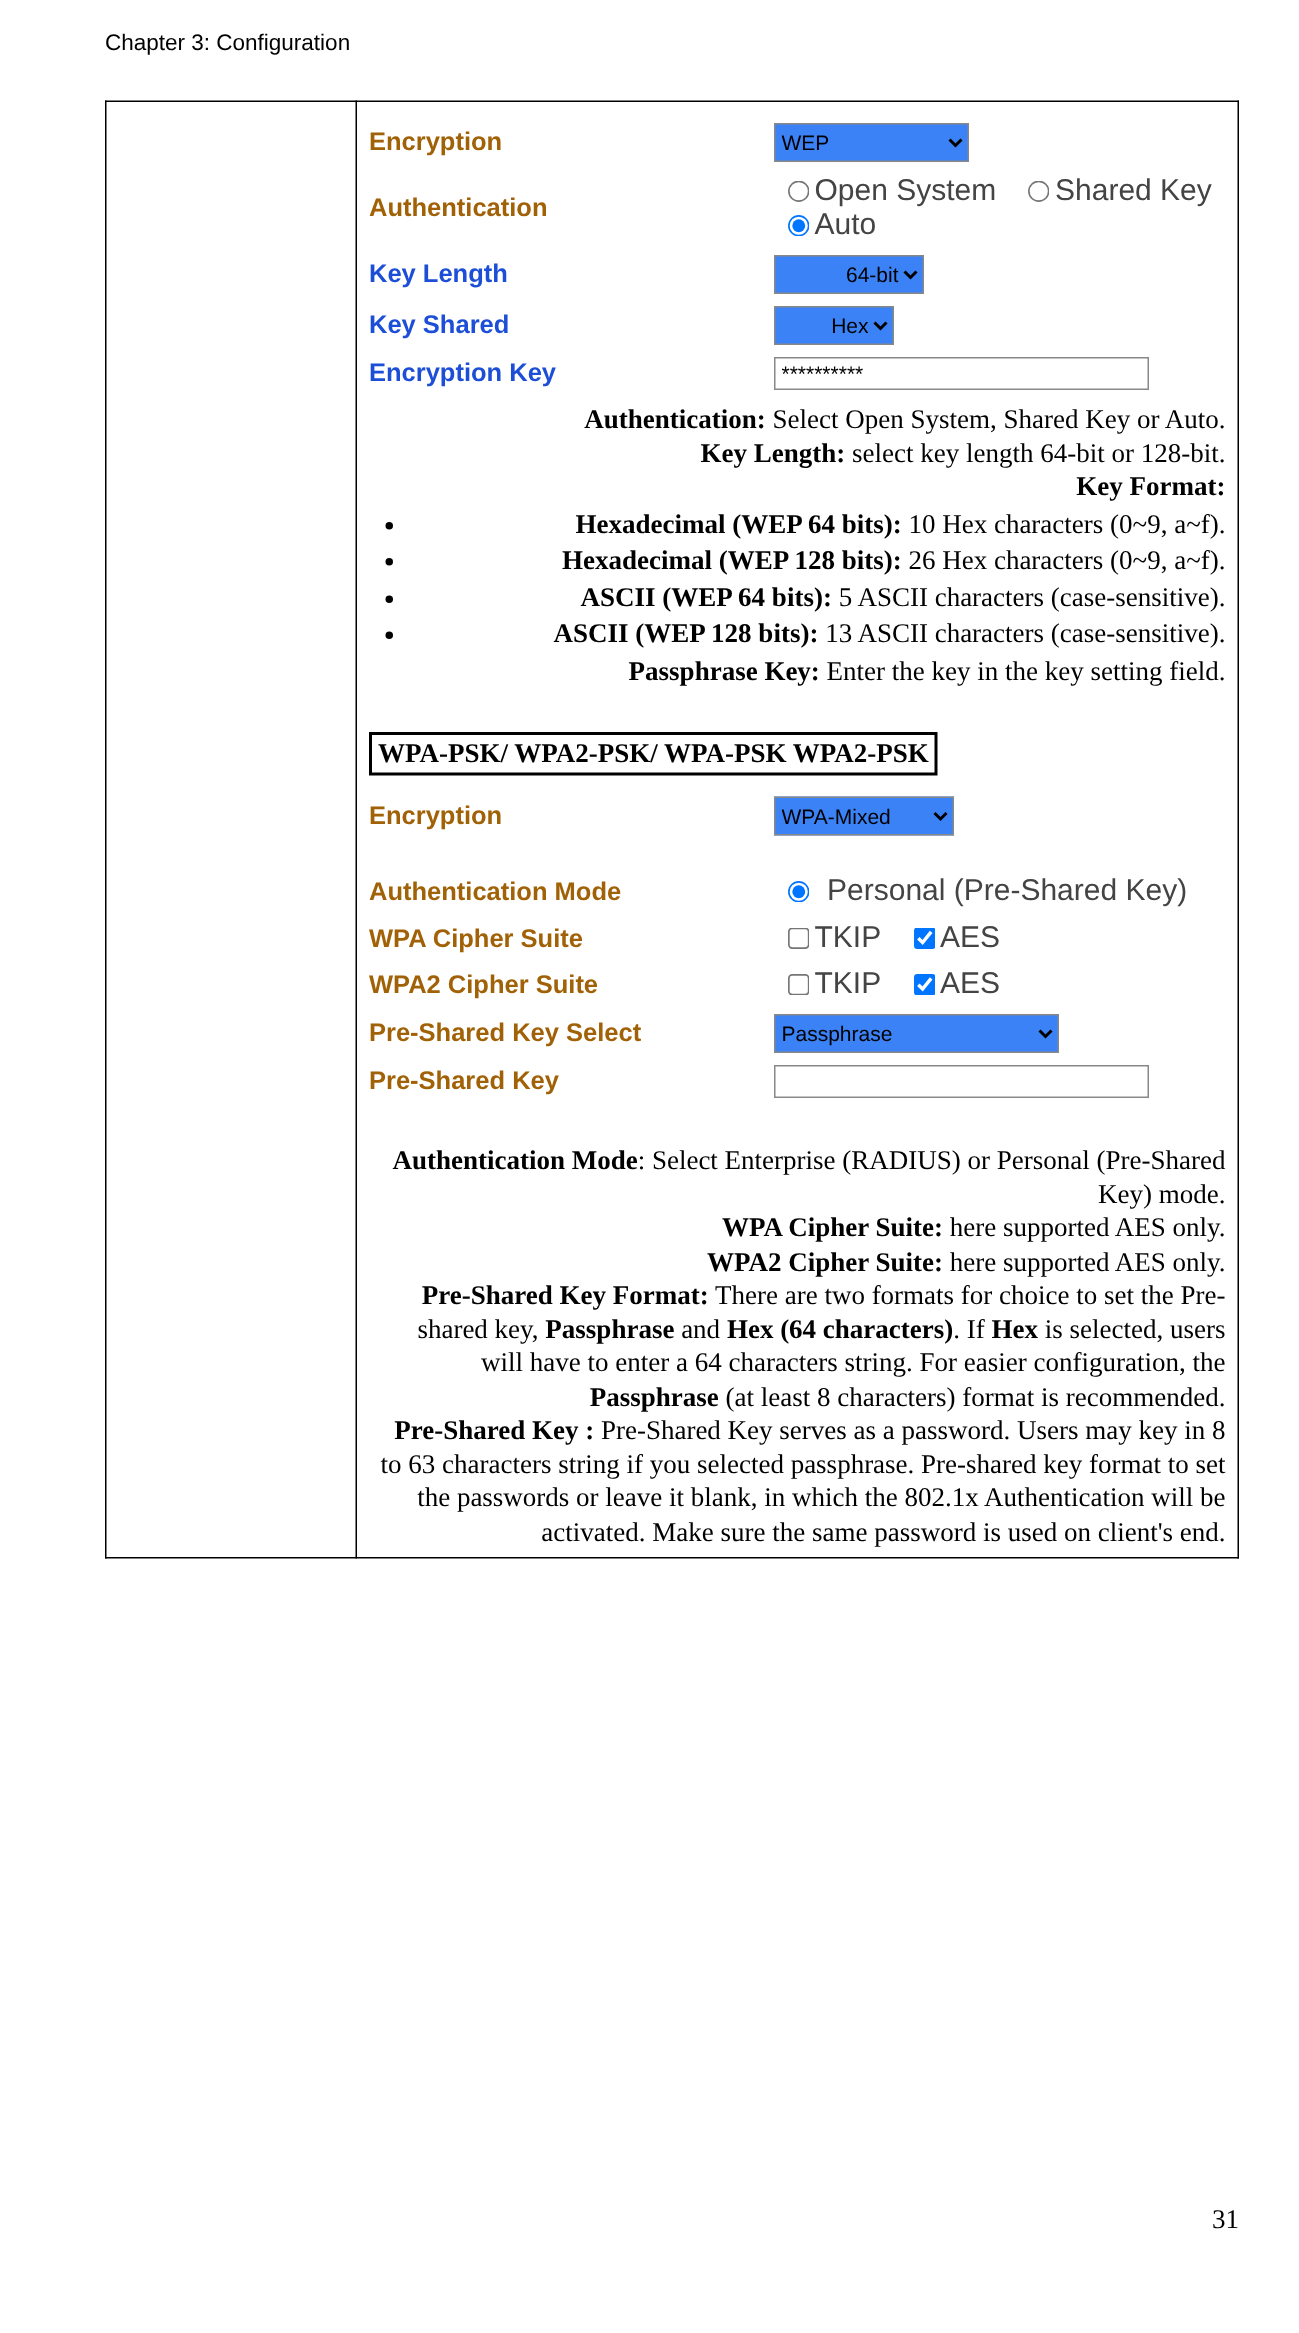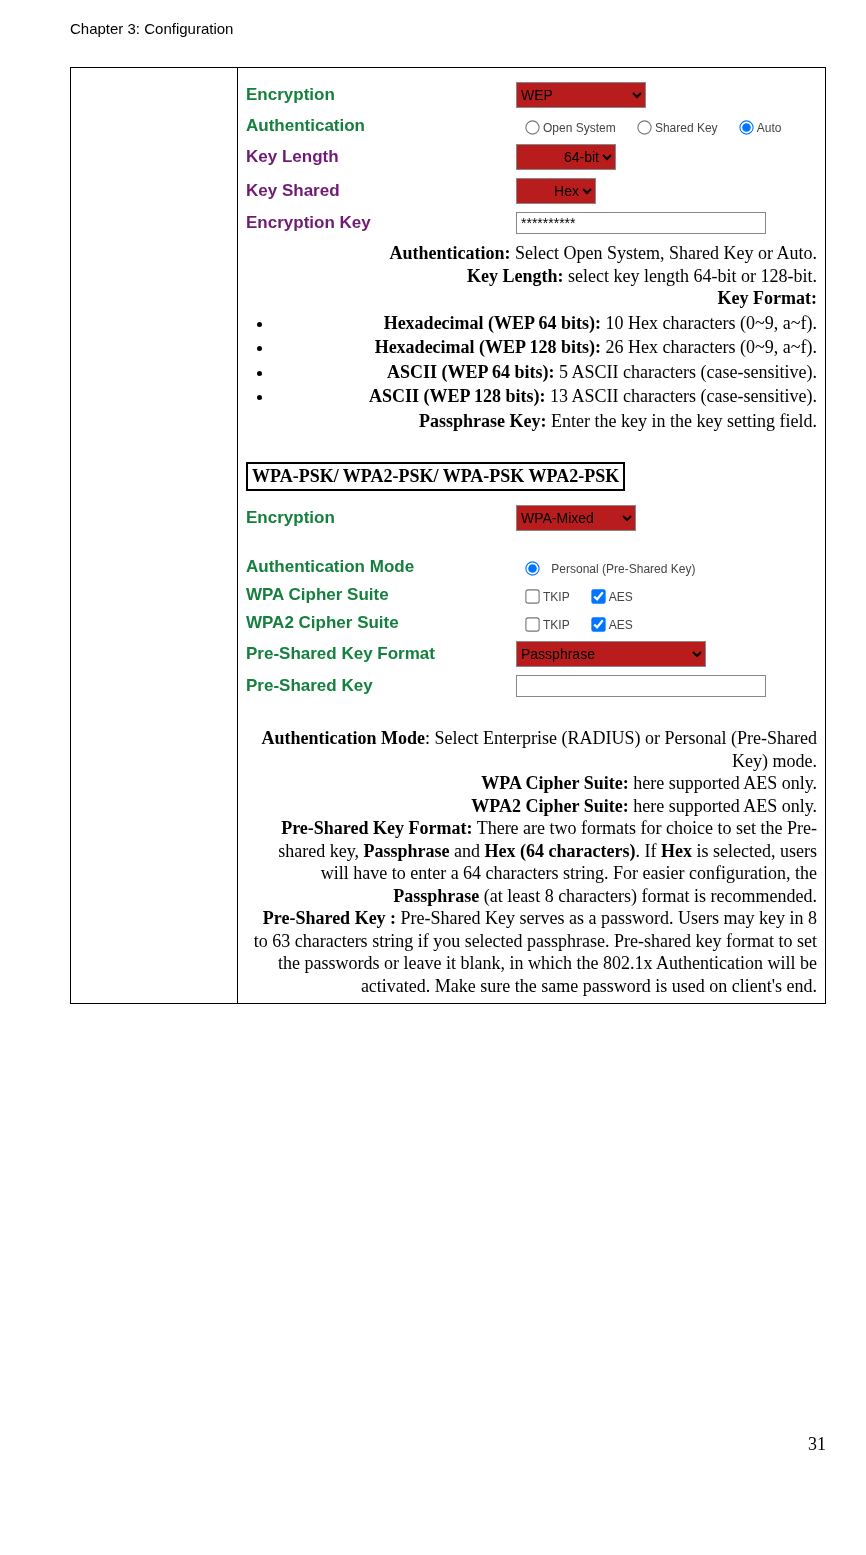--- a/index.html
+++ b/index.html
@@ -9,32 +9,32 @@
     padding: 20px 40px 40px 70px;
     width: 866px;
     box-sizing: border-box;
     color: #000;
   }
   .chapter-header { text-align: left; font-family: Arial, sans-serif; font-size: 15px; margin-bottom: 30px; }
   table.outer { border-collapse: collapse; width: 100%; }
   table.outer > tbody > tr > td { border: 1px solid #000; vertical-align: top; padding: 6px 8px; }
   td.sidebar { width: 150px; }
   .form-row { display: flex; align-items: center; margin: 8px 0; font-family: Arial, sans-serif; }
-  .form-label { width: 270px; color: #15803d; font-weight: bold; font-size: 17px; }
-  .form-label.blue { color: #701a75; }
+  .form-label { width: 270px; color: #a16207; font-weight: bold; font-size: 17px; }
+  .form-label.blue { color: #1d4ed8; }
   .form-control-area { flex: 1; font-size: 15px; font-family: Arial, sans-serif; color: #333; }
-  select.native { font-family: Arial, sans-serif; font-size: 14px; height: 26px; border: 1px solid #888; background: #b91c1c; }
+  select.native { font-family: Arial, sans-serif; font-size: 14px; height: 26px; border: 1px solid #888; background: #3b82f6; }
   .dd-med { width: 130px; }
   .dd-sm { width: 100px; text-align: right; }
   .dd-wpa { width: 120px; }
   .dd-pass { width: 190px; }
   input[type=text].enc-key { width: 240px; font-family: Arial, sans-serif; font-size: 14px; padding: 2px 4px; border: 1px solid #888; }
   input[type=text].psk { width: 240px; font-family: Arial, sans-serif; font-size: 14px; padding: 2px 4px; border: 1px solid #888; }
   input[type=radio], input[type=checkbox] { transform: scale(1.1); margin: 0 4px 0 10px; vertical-align: middle; }
-  .radio-label, .cb-label { font-family: Arial, sans-serif; font-size: 12px; color: #444; vertical-align: middle; margin-right: 8px; }
+  .radio-label, .cb-label { font-family: Arial, sans-serif; font-size: 20px; color: #444; vertical-align: middle; margin-right: 8px; }
   .body-text { font-family: "Times New Roman", Times, serif; font-size: 18px; line-height: 1.25; margin-top: 6px; text-align: right; }
   ul.bullets { list-style-type: disc; margin: 2px 0 2px 28px; padding: 0; }
   ul.bullets li { margin: 0 0 2px 0; padding-left: 6px; }
   .boxed-heading { border: 2px solid #000; display: inline-block; padding: 2px 4px; font-weight: bold; margin: 30px 0 6px 0; font-size: 18px; }
   .page-num { text-align: right; margin-top: 430px; font-family: "Times New Roman", serif; font-size: 18px; }
 </style>
 </head>
 <body>
 
 <div class="chapter-header">Chapter 3: Configuration</div>
@@ -117,21 +117,21 @@
     </div>
   </div>
   <div class="form-row">
     <div class="form-label">WPA2 Cipher Suite</div>
     <div class="form-control-area">
       <input type="checkbox" style=""><span class="cb-label">TKIP</span>
       <input type="checkbox" checked="" style=""><span class="cb-label">AES</span>
     </div>
   </div>
   <div class="form-row">
-    <div class="form-label">Pre-Shared Key Format</div>
+    <div class="form-label">Pre-Shared Key Select</div>
     <div class="form-control-area">
       <select class="native dd-pass"><option>Passphrase</option></select>
     </div>
   </div>
   <div class="form-row">
     <div class="form-label">Pre-Shared Key</div>
     <div class="form-control-area">
       <input type="text" class="psk" value="" style="">
     </div>
   </div>

